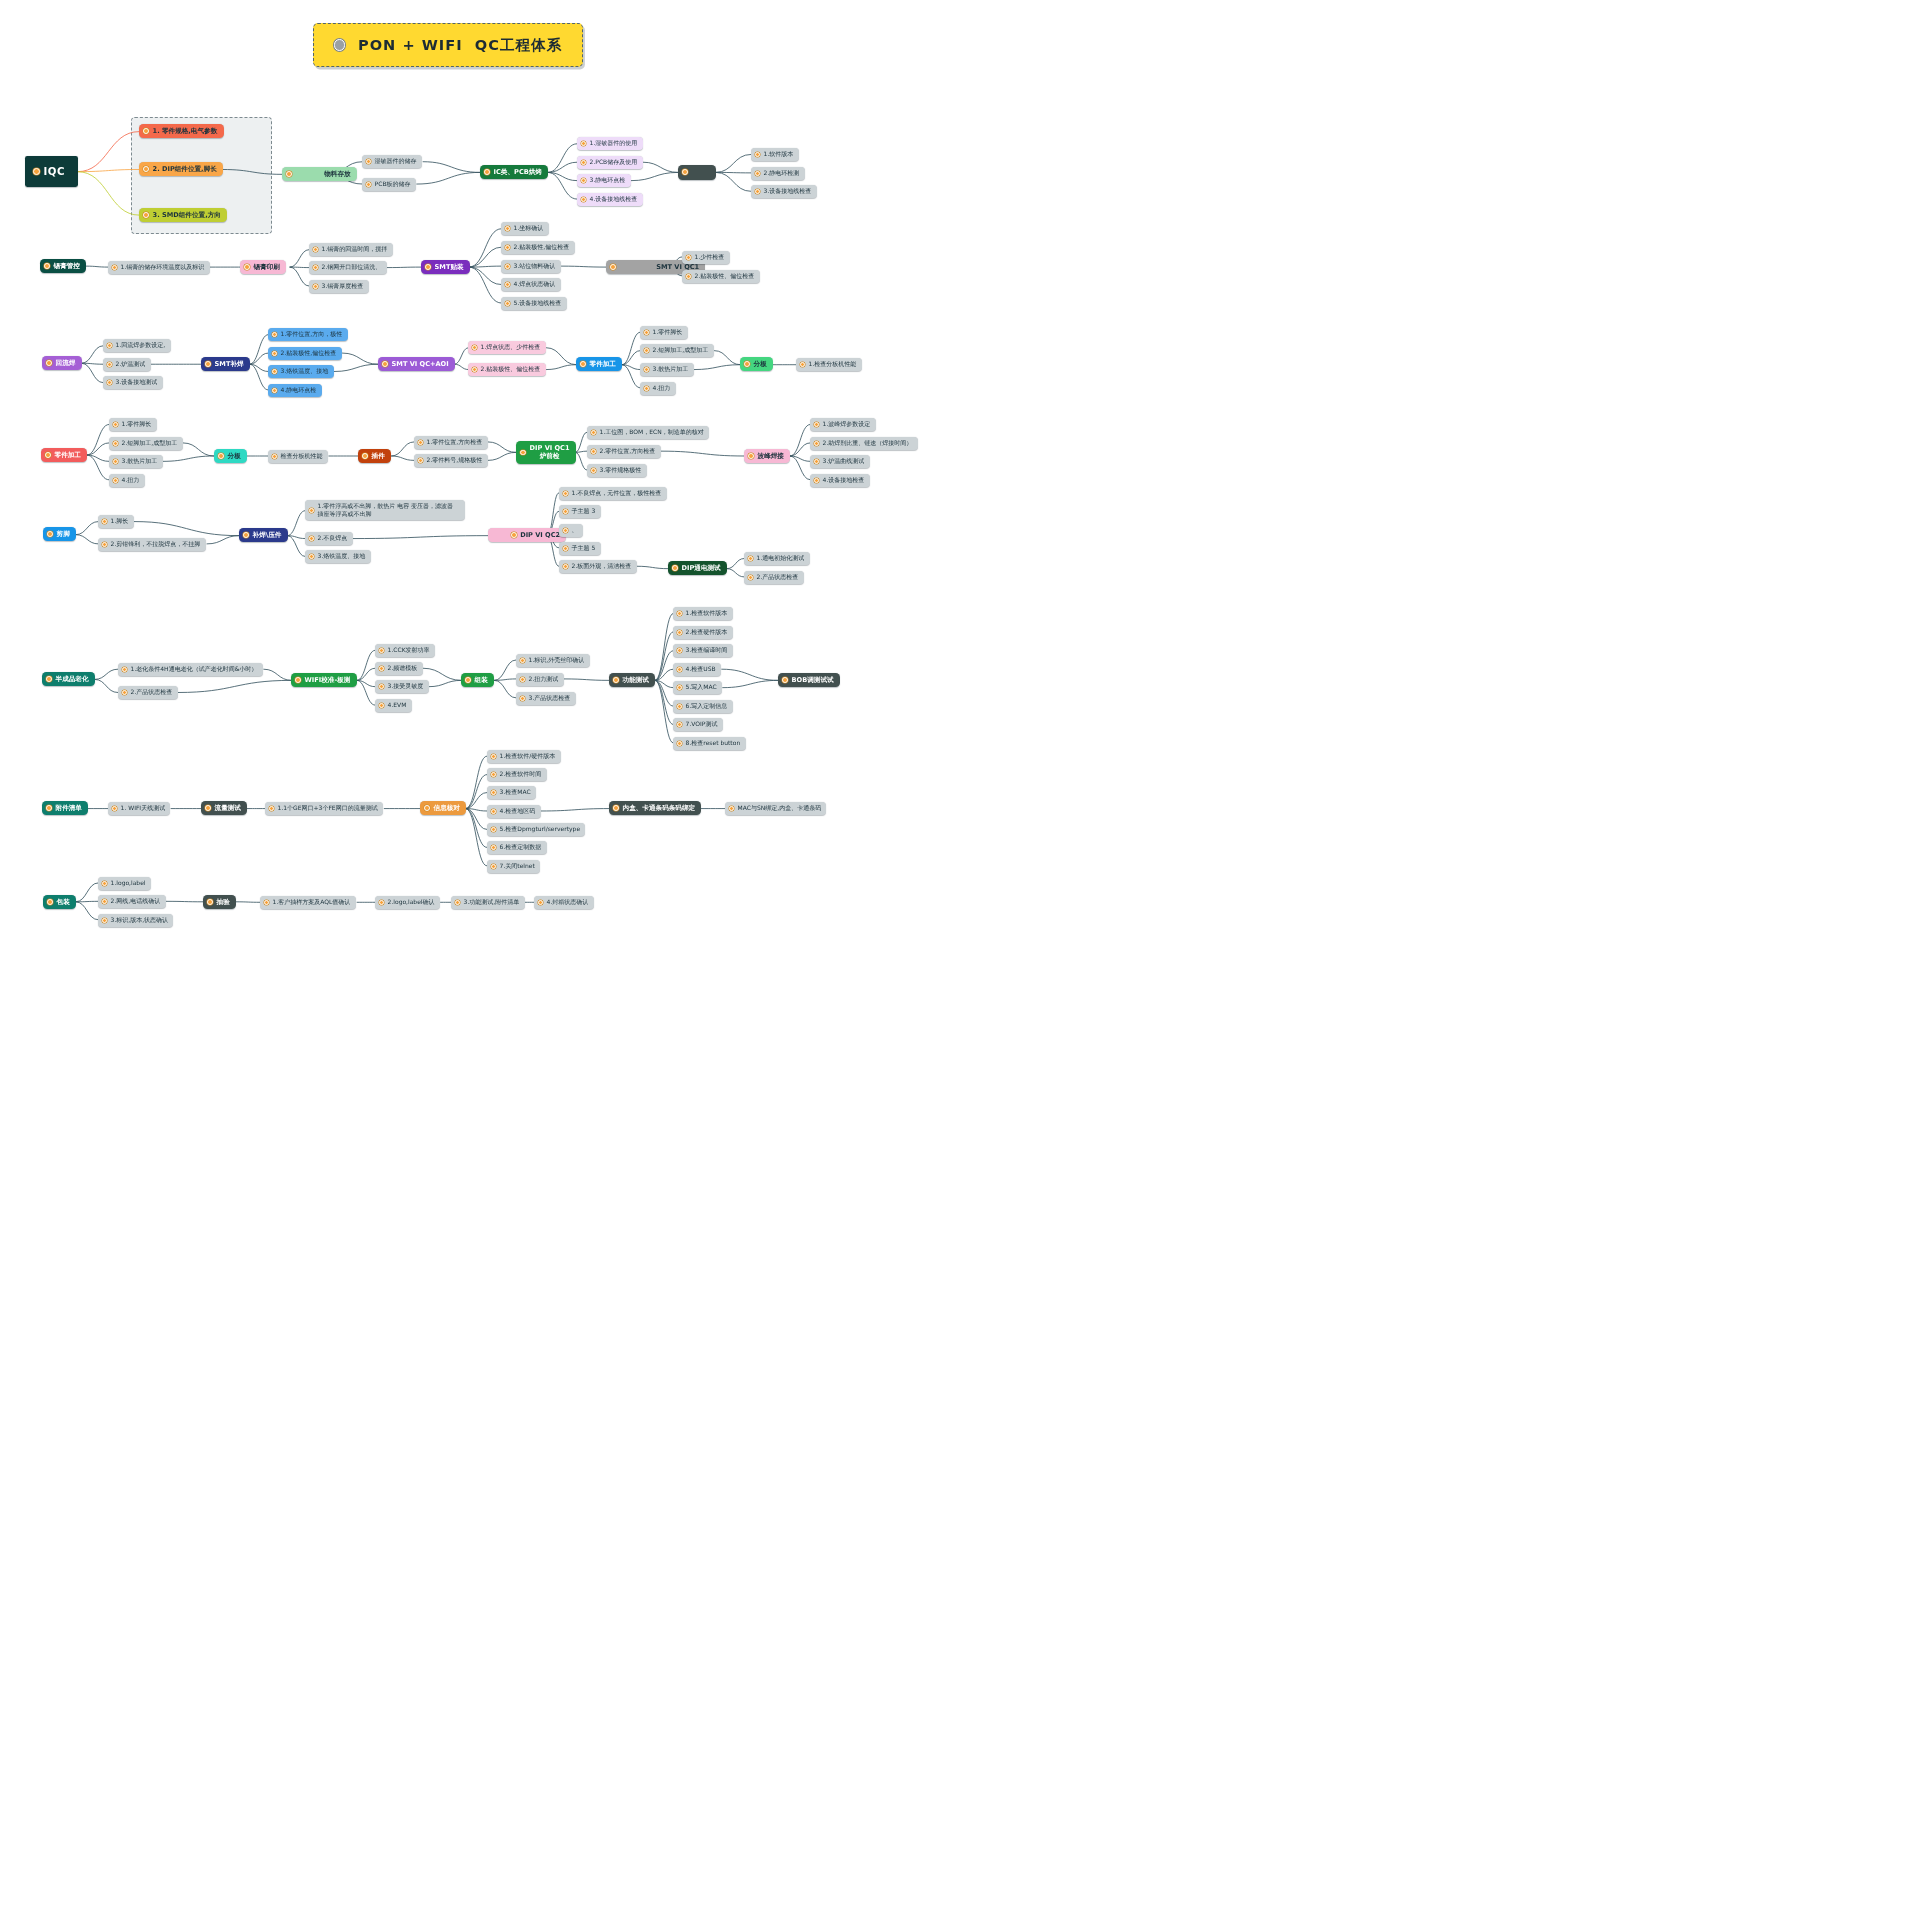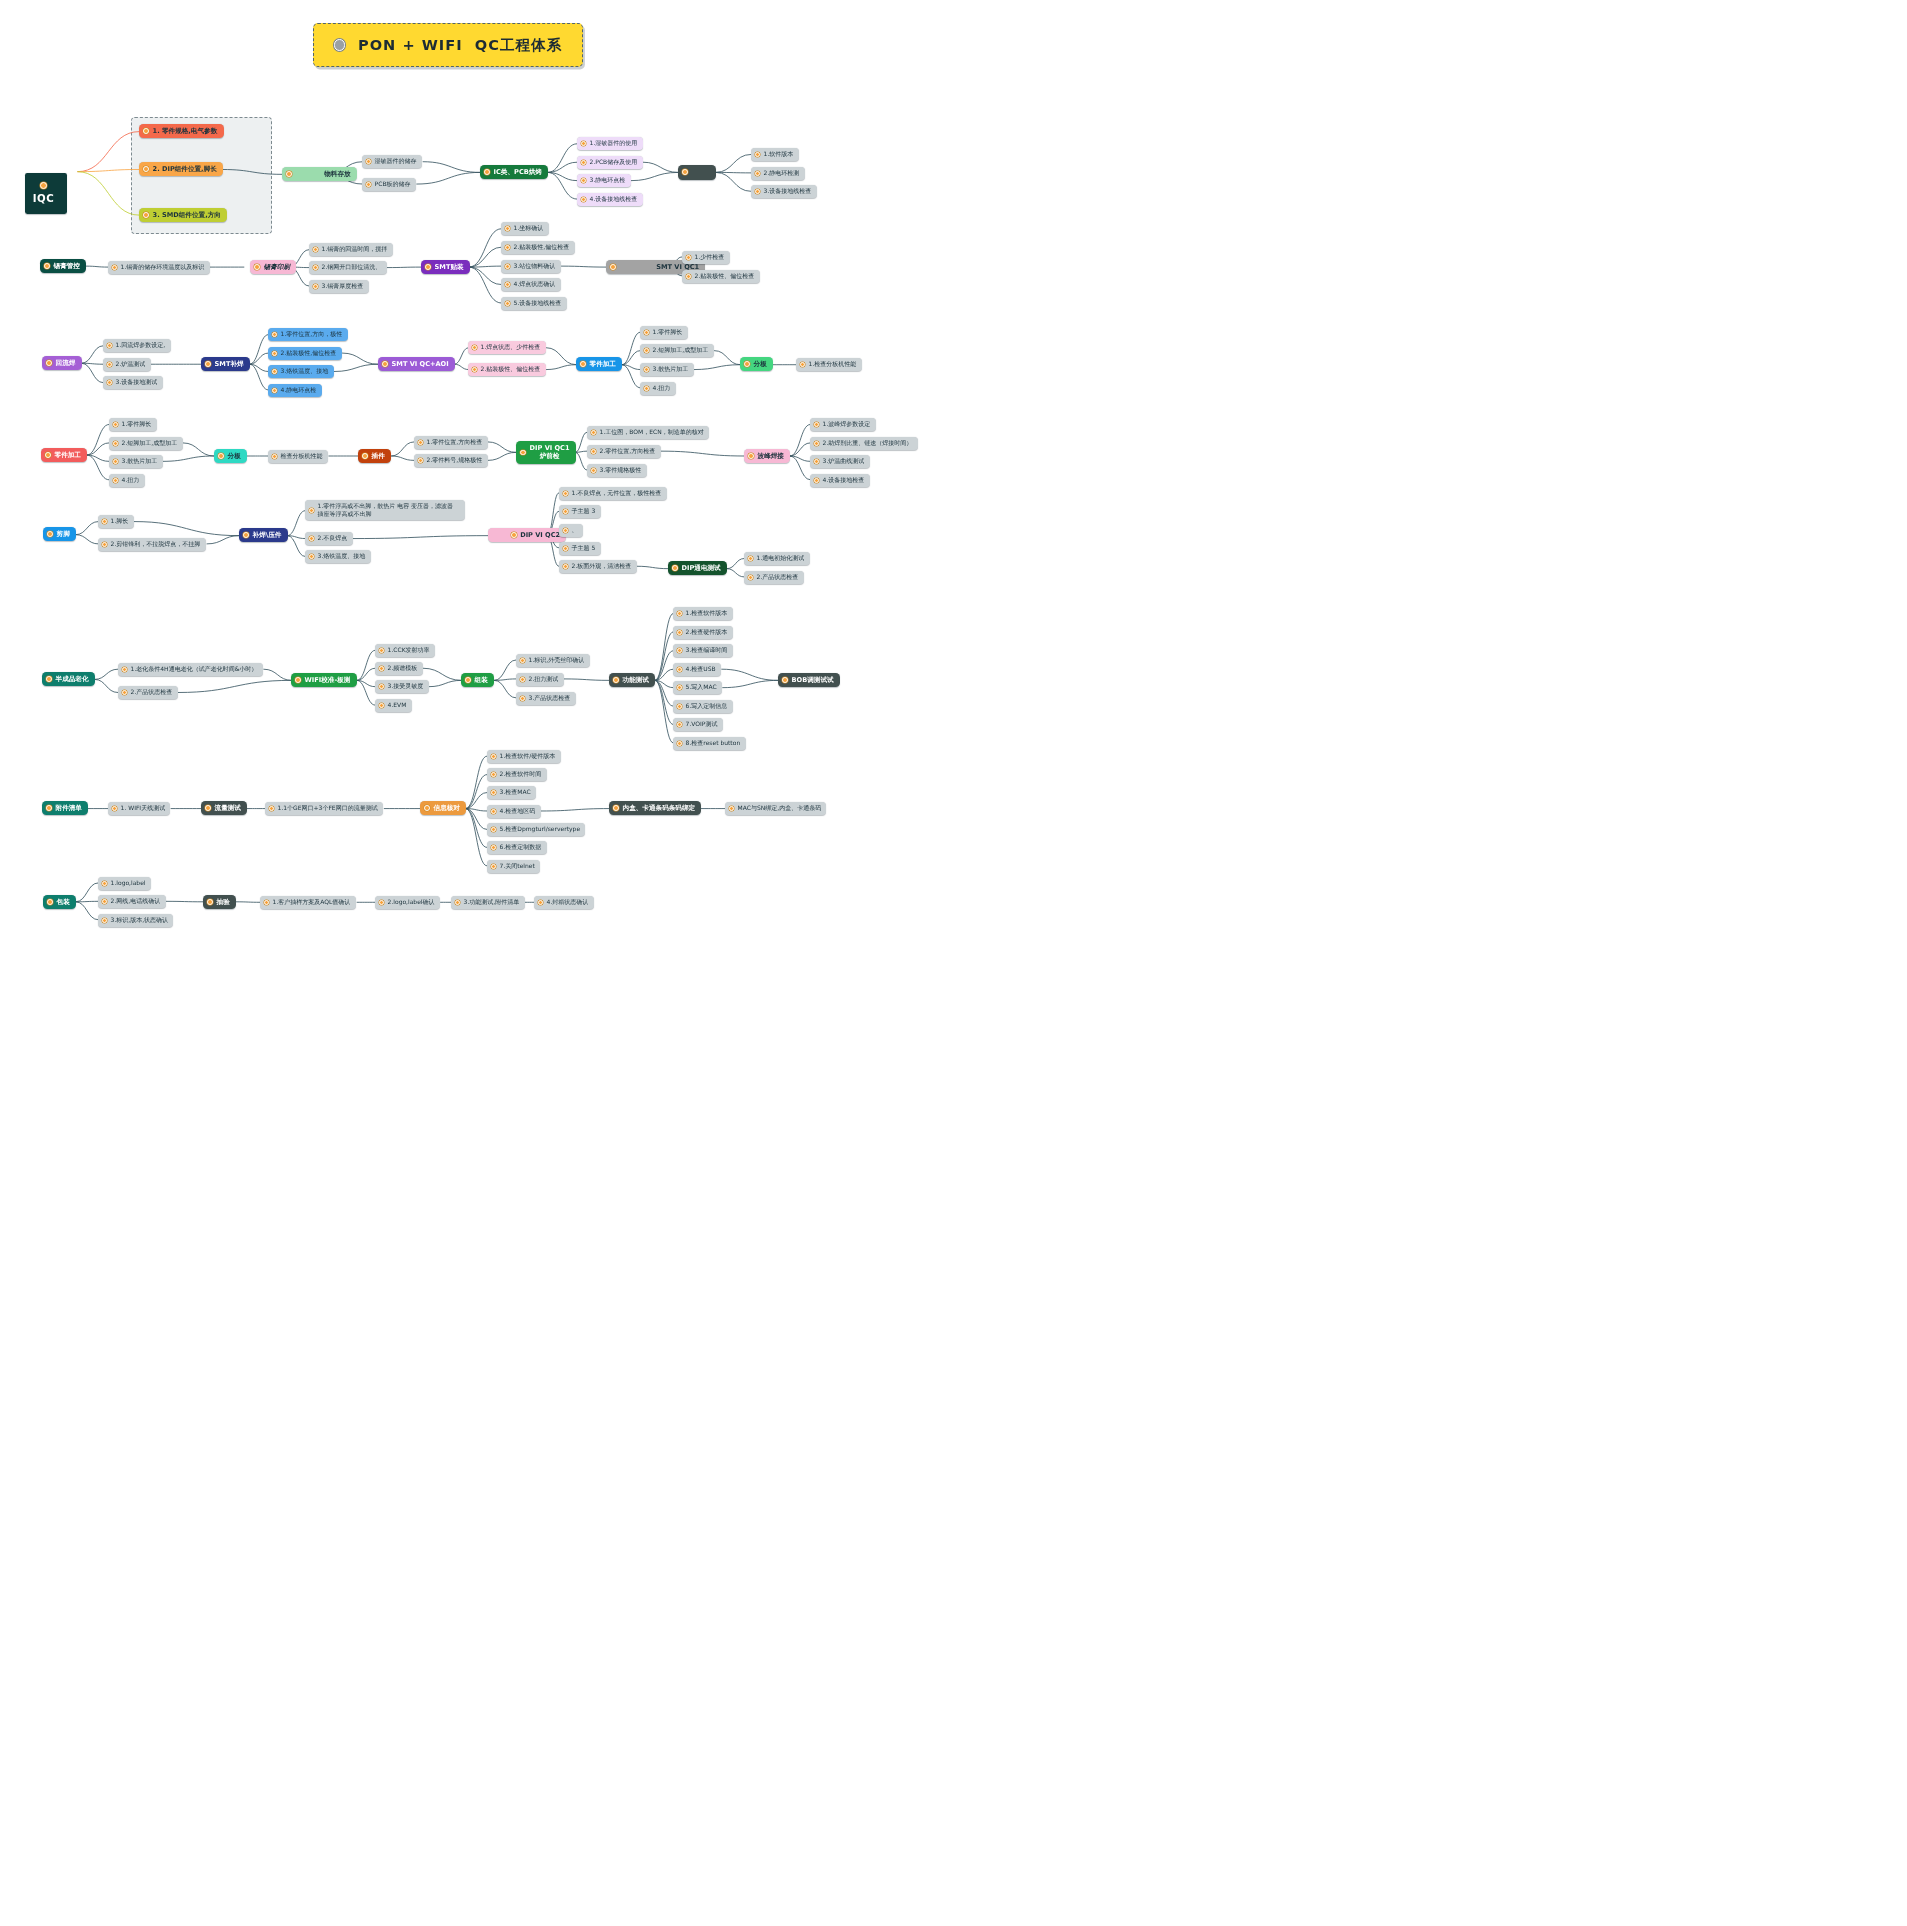--- a/index.html
+++ b/index.html
@@ -242,21 +242,21 @@
       <path d="M 735 1858 C 753.5 1858, 753.5 1858, 772 1858" fill="none" stroke="#35535f" stroke-width="1.7" stroke-linecap="round"></path>
       <path d="M 907 1858 C 917.5 1858, 917.5 1858, 928 1858" fill="none" stroke="#35535f" stroke-width="1.7" stroke-linecap="round"></path>
       <path d="M 1081 1858 C 1090.5 1858, 1090.5 1858, 1100 1858" fill="none" stroke="#35535f" stroke-width="1.7" stroke-linecap="round"></path>
     </svg>
   <div class="group-box"></div>
   <div class="title-box">
     <span class="dot gray-dot"></span>
     <span class="title-text">PON + WIFI  QC工程体系</span>
   </div>
   <div id="nodes-layer">
-      <div class="node root" style="left: 25px; top: 173px; background: rgb(13, 59, 57); color: rgb(255, 255, 255); flex-direction: column;">
+      <div class="node root" style="left: 25px; top: 156px; background: rgb(13, 59, 57); color: rgb(255, 255, 255);">
         <span class="dot"></span>
         <span class="label">IQC</span>
       </div>
       <div class="node stage" style="left: 139px; top: 124px; background: rgb(244, 105, 75); color: rgb(28, 51, 61);">
         <span class="dot"></span>
         <span class="label">1. 零件规格,电气参数</span>
       </div>
       <div class="node stage" style="left: 139px; top: 162px; background: rgb(249, 166, 72); color: rgb(28, 51, 61);">
         <span class="dot"></span>
         <span class="label">2. DIP组件位置,脚长</span>
@@ -313,21 +313,21 @@
         <span class="label">3.设备接地线检查</span>
       </div>
       <div class="node stage" style="left: 40px; top: 259px; background: rgb(10, 79, 68); color: rgb(255, 255, 255);">
         <span class="dot"></span>
         <span class="label">锡膏管控</span>
       </div>
       <div class="node" style="left: 108px; top: 261px; background: rgb(204, 211, 214); color: rgb(28, 51, 61);">
         <span class="dot"></span>
         <span class="label">1.锡膏的储存环境温度以及标识</span>
       </div>
-      <div class="node stage" style="left: 250px; top: 260px; background: rgb(247, 184, 212); color: rgb(28, 51, 61); font-style: italic;">
+      <div class="node stage" style="left: 240px; top: 260px; background: rgb(247, 184, 212); color: rgb(28, 51, 61);">
         <span class="dot"></span>
         <span class="label">锡膏印刷</span>
       </div>
       <div class="node" style="left: 309px; top: 243px; background: rgb(204, 211, 214); color: rgb(28, 51, 61);">
         <span class="dot"></span>
         <span class="label">1.锡膏的回温时间，搅拌</span>
       </div>
       <div class="node" style="left: 309px; top: 261px; background: rgb(204, 211, 214); color: rgb(28, 51, 61);">
         <span class="dot"></span>
         <span class="label">2.钢网开口部位清洗、</span>

